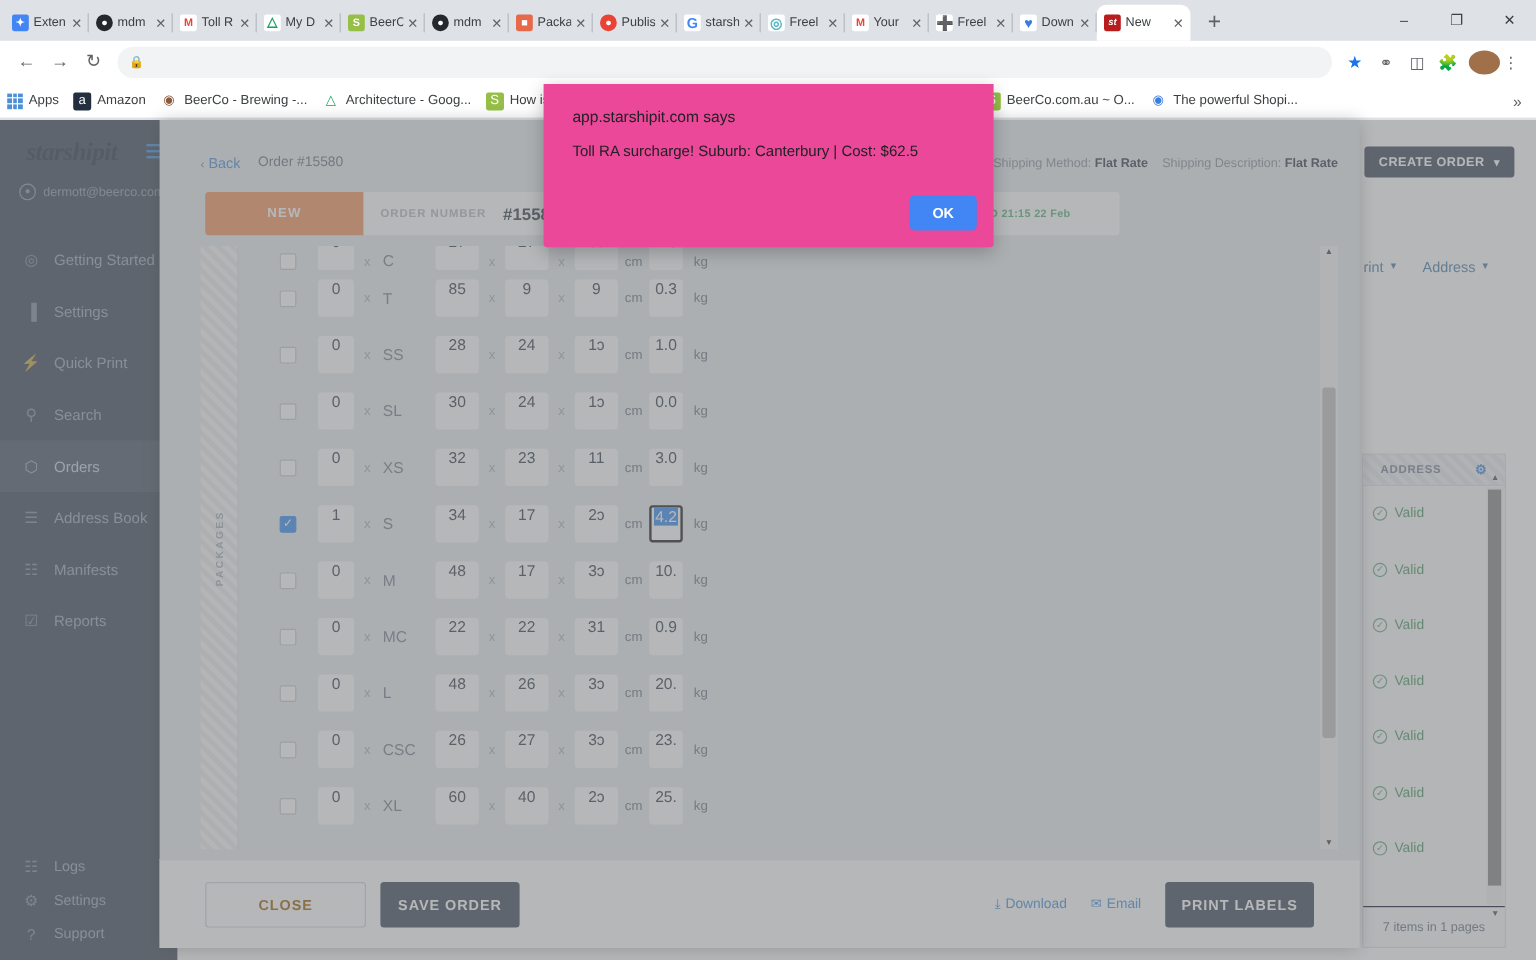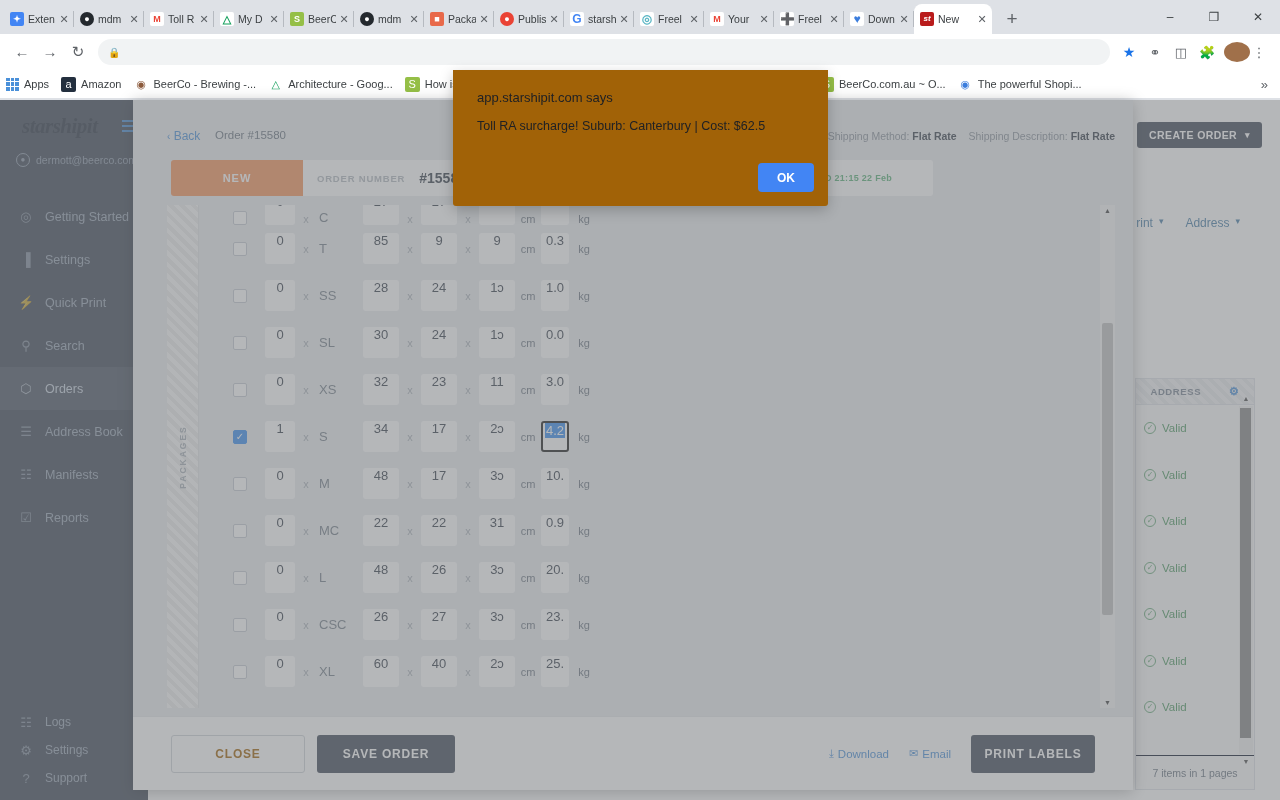--- a/index.html
+++ b/index.html
@@ -242,34 +242,34 @@
 
   .m-foot {
     position: absolute; left: 0; right: 0; bottom: 0; height: 74px;
     background: #fff; border-top: 1px solid #e6e8ea; display: flex; align-items: center; padding: 0 38px;
   }
   .btn {
     height: 38px; display: flex; align-items: center; justify-content: center;
     font-size: 12px; font-weight: bold; letter-spacing: .8px; border-radius: 3px;
   }
   .btn-close { width: 134px; background: #fff; border: 1px solid #d0d5da; color: #a16207; }
-  .btn-save { width: 138px; background: #424b5a; color: #fff; margin-left: 12px; }
+  .btn-save { width: 116px; background: #424b5a; color: #fff; margin-left: 12px; }
   .btn-print { width: 124px; background: #424b5a; color: #fff; }
   .foot-right { margin-left: auto; display: flex; align-items: center; }
   .foot-link { font-size: 11.5px; color: #4a90d9; margin-right: 20px; display: flex; align-items: center; }
   .foot-link .ic { margin-right: 4px; font-size: 11px; }
 
   
   .overlay-dim {
     position: absolute; left: 0; top: 100px; width: 1280px; height: 700px;
     background: rgba(120,124,128,.55); z-index: 50;
   }
   .jsalert {
     position: absolute; left: 453px; top: 70px; width: 375px; height: 136px;
-    background: #a16207; border-radius: 0 0 3px 3px; z-index: 60;
+    background: #ec4899; border-radius: 0 0 3px 3px; z-index: 60;
     box-shadow: 0 4px 14px rgba(0,0,0,.22);
   }
   .js-title { font-size: 13px; color: #202124; padding: 20px 24px 0; }
   .js-msg { font-size: 12.5px; color: #202124; padding: 14px 24px 0; }
   .js-ok {
     position: absolute; right: 14px; bottom: 14px; width: 56px; height: 29px;
     background: #4285f4; color: #fff; border-radius: 4px; font-size: 12px;
     display: flex; align-items: center; justify-content: center; font-weight: bold;
   }
 </style>

